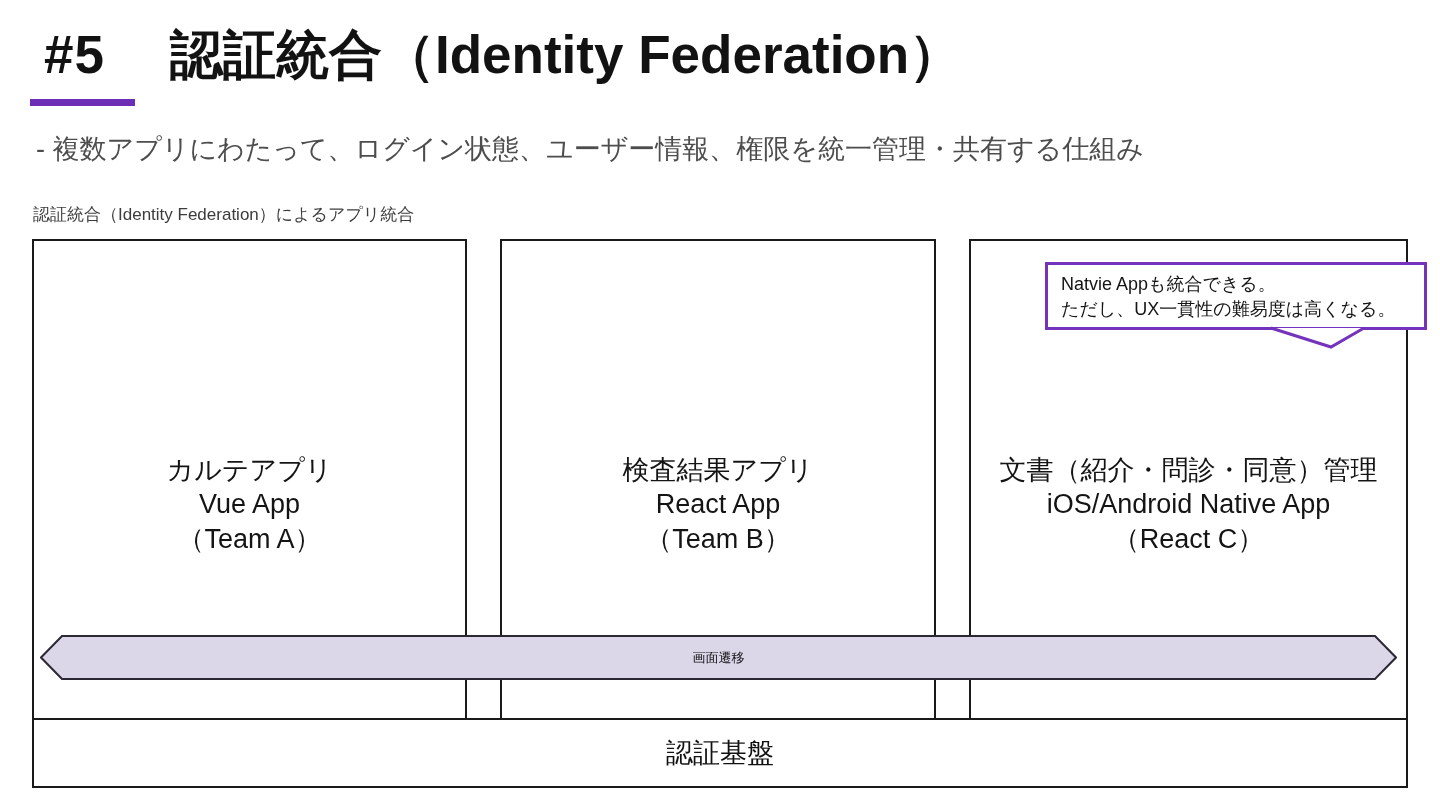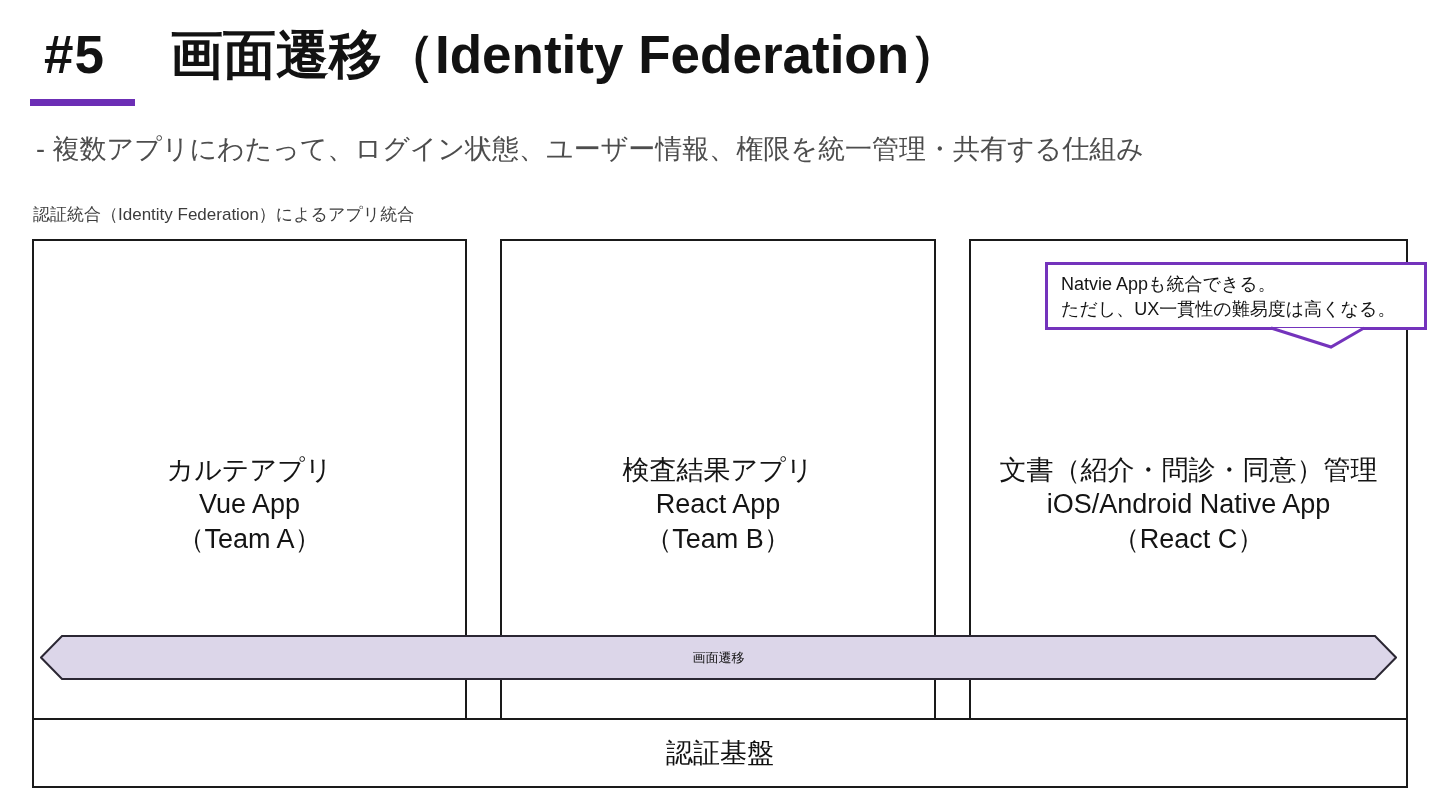--- a/index.html
+++ b/index.html
@@ -65,21 +65,21 @@
   .callout-tail{position:absolute;left:1270px;top:326px;width:96px;height:26px;z-index:4;}
   .callout-tail polyline{fill:#ffffff;stroke:var(--callout-border);stroke-width:3;}
 </style>
 </head>
 <body>
 
 <div id="canvas">
 
   <div class="slide-number">#5</div>
   <div class="number-underline"></div>
-  <div class="page-title">画面遷移（Identity Federation）</div>
+  <div class="page-title">認証統合（Identity Federation）</div>
   <div class="subtitle">- 複数アプリにわたって、ログイン状態、ユーザー情報、権限を統一管理・共有する仕組み</div>
   <div class="diagram-caption">認証統合（Identity Federation）によるアプリ統合</div>
 
   <div id="app-box-1" class="app-box">
     <div class="app-text">
       <span>カルテアプリ</span>
       <span>Vue App</span>
       <span>（Team A）</span>
     </div>
   </div>

